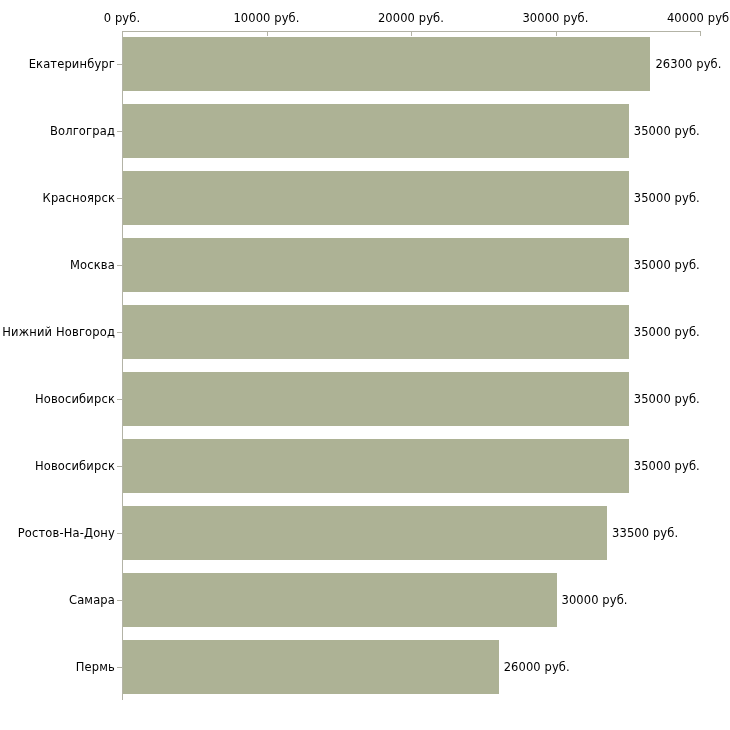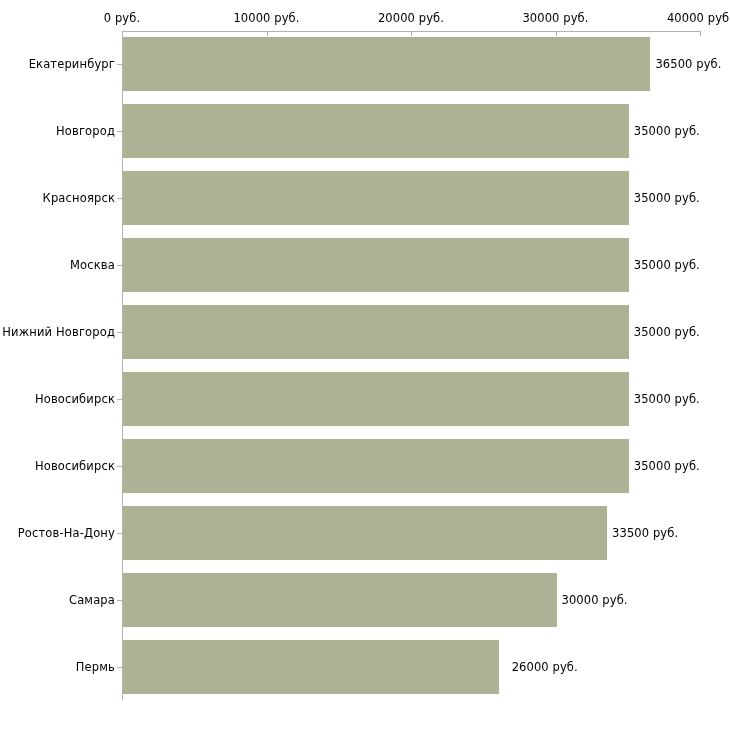--- a/index.html
+++ b/index.html
@@ -127,47 +127,47 @@
         <div class="y-tick" style="top: 265.15px;"></div>
         <div class="y-tick" style="top: 332.05px;"></div>
         <div class="y-tick" style="top: 398.95px;"></div>
         <div class="y-tick" style="top: 465.85px;"></div>
         <div class="y-tick" style="top: 532.75px;"></div>
         <div class="y-tick" style="top: 599.65px;"></div>
         <div class="y-tick" style="top: 666.55px;"></div>
       </div>
     <div id="cat-labels-layer">
         <div class="cat-label" style="top: 64.45px;">Екатеринбург</div>
-        <div class="cat-label" style="top: 131.35px;">Новгород</div>
+        <div class="cat-label" style="top: 131.35px;">Волгоград</div>
         <div class="cat-label" style="top: 198.25px;">Красноярск</div>
         <div class="cat-label" style="top: 265.15px;">Москва</div>
         <div class="cat-label" style="top: 332.05px;">Нижний Новгород</div>
         <div class="cat-label" style="top: 398.95px;">Новосибирск</div>
         <div class="cat-label" style="top: 465.85px; text-align: right;">Новосибирск</div>
         <div class="cat-label" style="top: 532.75px;">Ростов-На-Дону</div>
         <div class="cat-label" style="top: 599.65px;">Самара</div>
         <div class="cat-label" style="top: 666.55px;">Пермь</div>
       </div>
     <div id="bars-layer">
         <div class="bar" title="Екатеринбург 36500 руб." style="top: 37.45px; width: 527.425px; background: rgb(173, 178, 149);"></div>
-        <div class="bar-value-label" style="left: 655.425px; top: 64.45px;">36500 руб.</div>
+        <div class="bar-value-label" style="left: 655.425px; top: 64.45px;">26300 руб.</div>
         <div class="bar" title="Челябинск 35000 руб." style="top: 104.35px; width: 505.75px; background: rgb(173, 178, 149);"></div>
         <div class="bar-value-label" style="left: 633.75px; top: 131.35px;">35000 руб.</div>
         <div class="bar" title="Волгоград 35000 руб." style="top: 171.25px; width: 505.75px; background: rgb(173, 178, 149);"></div>
         <div class="bar-value-label" style="left: 633.75px; top: 198.25px;">35000 руб.</div>
         <div class="bar" title="Москва 35000 руб." style="top: 238.15px; width: 505.75px; background: rgb(173, 178, 149);"></div>
         <div class="bar-value-label" style="left: 633.75px; top: 265.15px;">35000 руб.</div>
         <div class="bar" title="Нижний Новгород 35000 руб." style="top: 305.05px; width: 505.75px; background: rgb(173, 178, 149);"></div>
         <div class="bar-value-label" style="left: 633.75px; top: 332.05px;">35000 руб.</div>
         <div class="bar" title="Красноярск 35000 руб." style="top: 371.95px; width: 505.75px; background: rgb(173, 178, 149);"></div>
         <div class="bar-value-label" style="left: 633.75px; top: 398.95px;">35000 руб.</div>
         <div class="bar" title="Новосибирск 35000 руб." style="top: 438.85px; width: 505.75px; background: rgb(173, 178, 149);"></div>
         <div class="bar-value-label" style="left: 633.75px; top: 465.85px;">35000 руб.</div>
         <div class="bar" title="Ростов-На-Дону 33500 руб." style="top: 505.75px; width: 484.075px; background: rgb(173, 178, 149);"></div>
         <div class="bar-value-label" style="left: 612.075px; top: 532.75px;">33500 руб.</div>
         <div class="bar" title="Самара 30000 руб." style="top: 572.65px; width: 433.5px; background: rgb(173, 178, 149);"></div>
         <div class="bar-value-label" style="left: 561.5px; top: 599.65px;">30000 руб.</div>
         <div class="bar" title="Пермь 26000 руб." style="top: 639.55px; width: 375.7px; background: rgb(173, 178, 149);"></div>
-        <div class="bar-value-label" style="left: 503.7px; top: 666.55px; margin-left: 8px;">26000 руб.</div>
+        <div class="bar-value-label" style="left: 503.7px; top: 666.55px;">26000 руб.</div>
       </div>
 
   </div>
 </div>
 
 </body></html>

